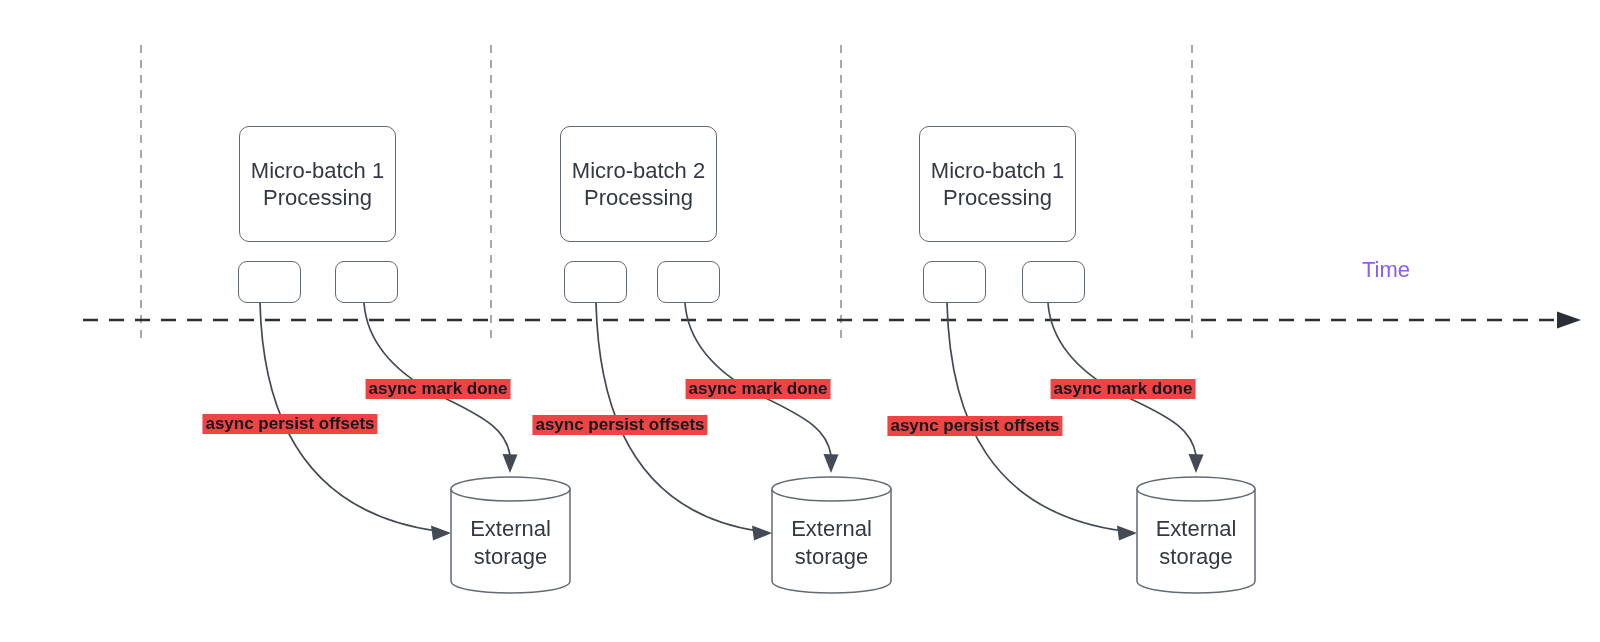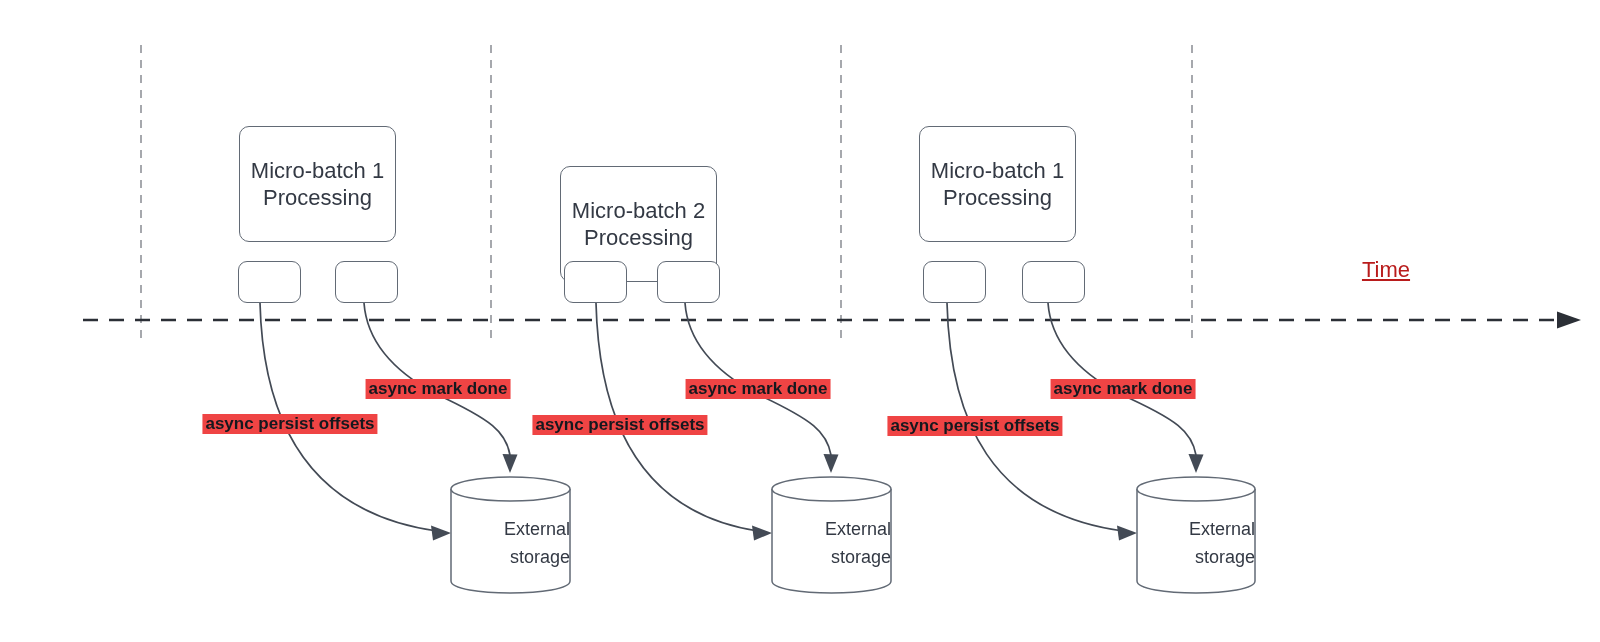--- a/index.html
+++ b/index.html
@@ -55,44 +55,43 @@
     width: 63px;
     height: 42px;
     border: 1.5px solid var(--shape-stroke);
     border-radius: 9px;
     background: #fff;
   }
   .storage-label {
     position: absolute;
     display: flex;
     flex-direction: column;
-    align-items: flex-end;
+    align-items: center;
     justify-content: center;
     color: var(--text-primary);
-    font-size: 18px;
+    font-size: 22px;
     line-height: 28px;
     text-align: center;
   }
   .edge-label {
     position: absolute;
     transform: translate(-50%, -50%);
     background: #ef4444;
     padding: 0 3px;
     font-size: 17px;
     font-weight: bold;
     color: var(--label-bold);
     white-space: nowrap;
   }
   .time-label {
     position: absolute;
     transform: translate(-50%, -50%);
     font-size: 22px;
-    color: #b91c1c;
+    color: #8b5cf6;
     white-space: nowrap;
-    text-decoration: underline;
   }
 </style>
 </head>
 <body>
 
 <div class="canvas">
 
   <svg class="layer-svg" width="1600" height="642" viewBox="0 0 1600 642">
 
     <line class="grid-line" x1="141" y1="45" x2="141" y2="338"></line>
@@ -138,21 +137,21 @@
   </div>
   <div class="mini-box" style="left:238px; top:261px;"></div>
   <div class="mini-box" style="left:335px; top:261px;"></div>
   <div class="edge-label" style="left:290px; top:424px;">async persist offsets</div>
   <div class="edge-label" style="left:438px; top:389px;">async mark done</div>
   <div class="storage-label" style="left:451px; top:495px; width:119px; height:96px;">
     <span>External</span>
     <span>storage</span>
   </div>
 
-  <div class="proc-box" style="left:560px; top:126px;margin-top:40px;">
+  <div class="proc-box" style="left:560px; top:126px;">
     <span>Micro-batch 2</span>
     <span>Processing</span>
   </div>
   <div class="mini-box" style="left:564px; top:261px;"></div>
   <div class="mini-box" style="left:657px; top:261px;"></div>
   <div class="edge-label" style="left:620px; top:425px;">async persist offsets</div>
   <div class="edge-label" style="left:758px; top:389px;">async mark done</div>
   <div class="storage-label" style="left:772px; top:495px; width:119px; height:96px;">
     <span>External</span>
     <span>storage</span>

